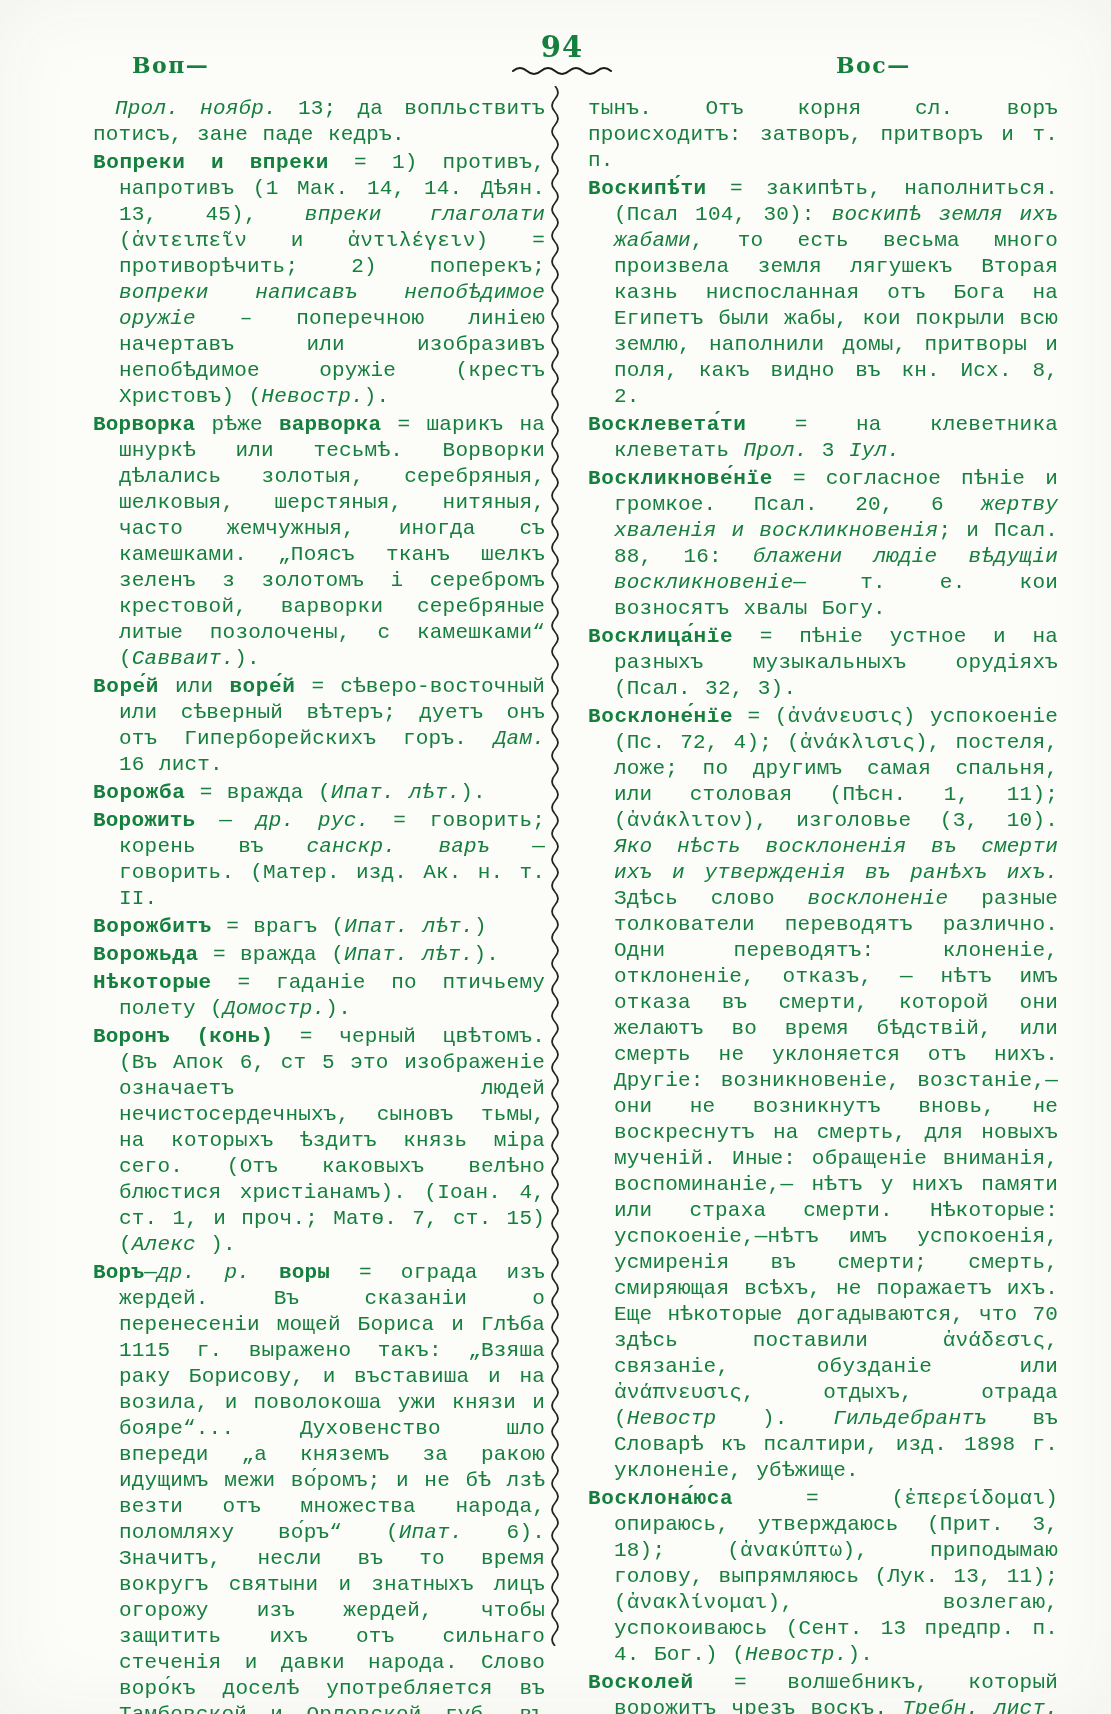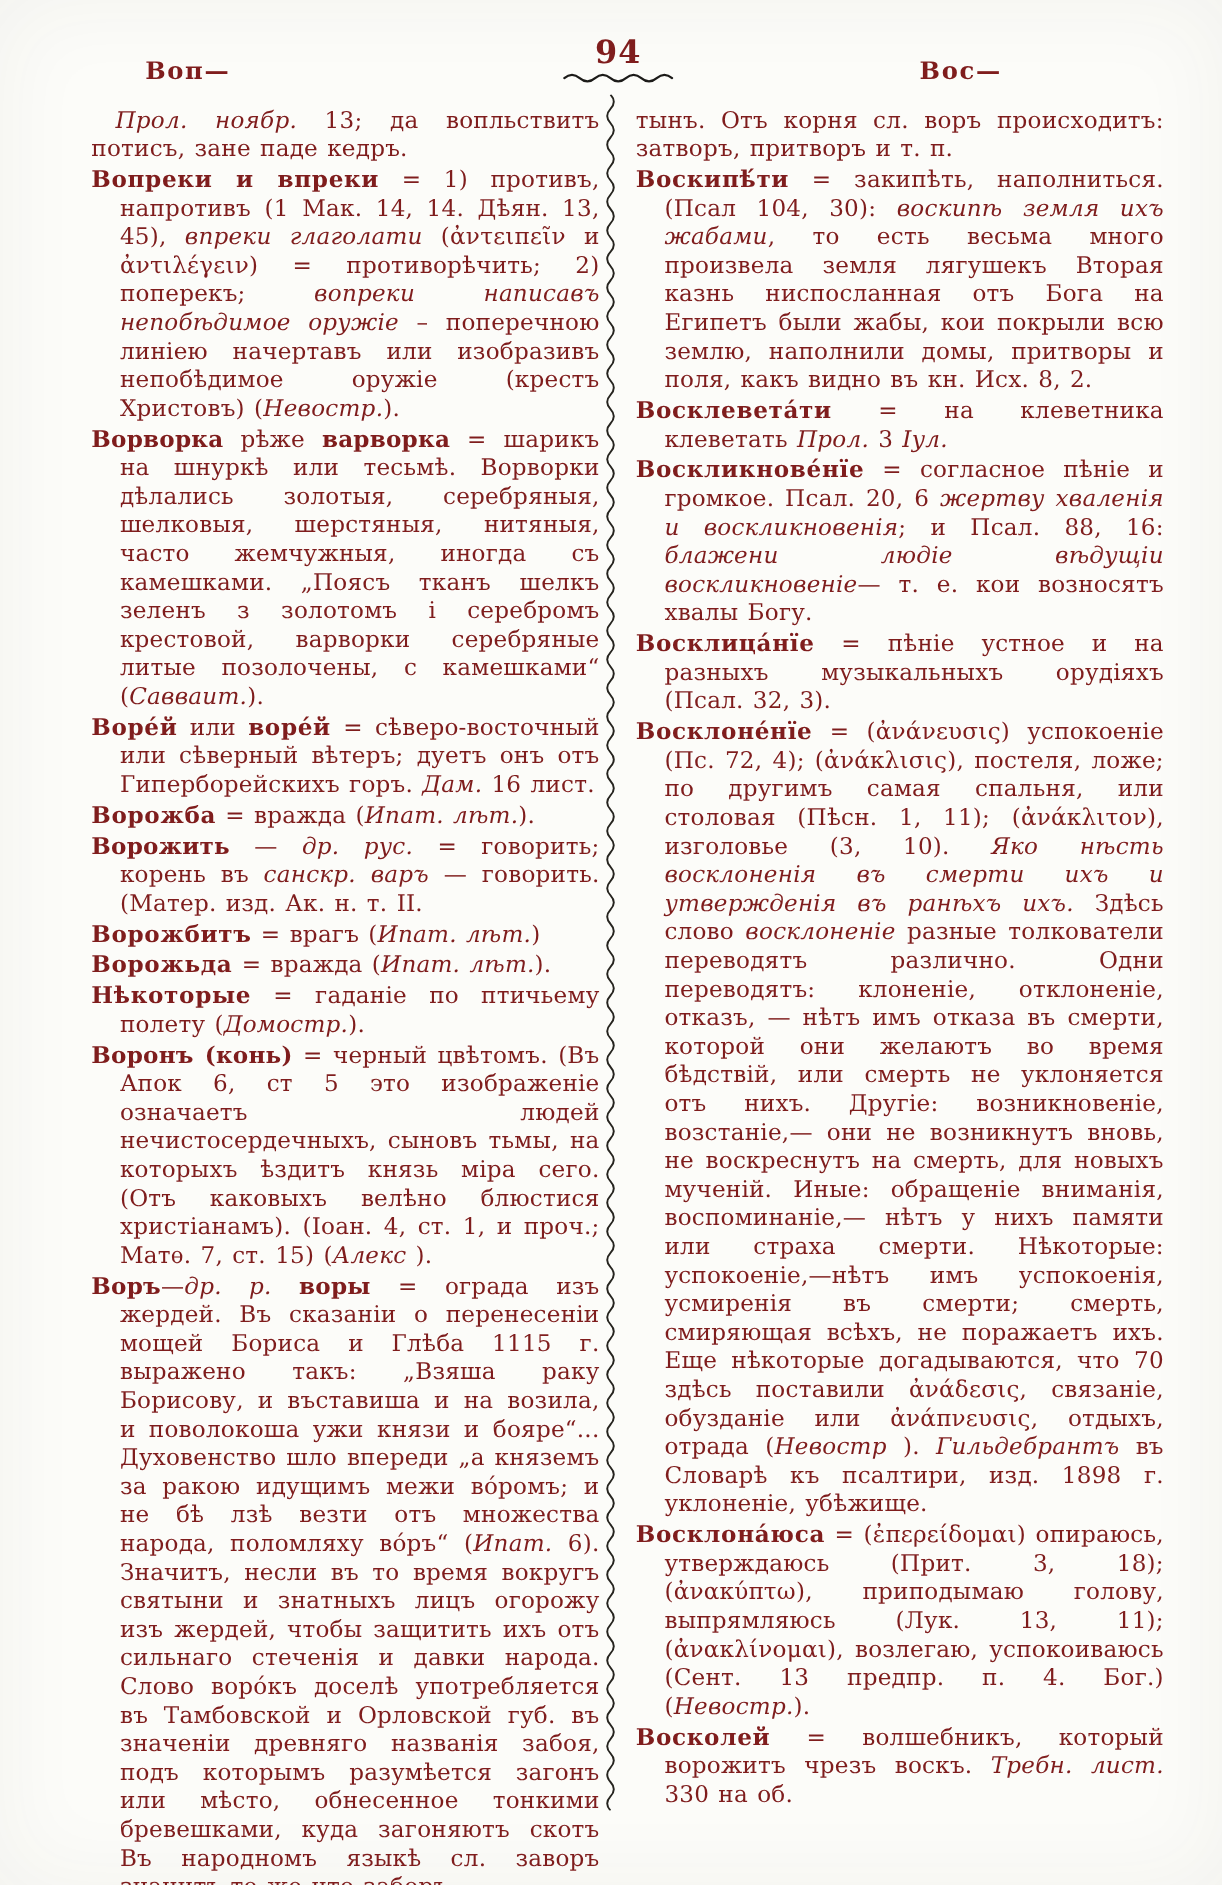--- a/index.html
+++ b/index.html
@@ -2,21 +2,21 @@
 <html><head>
 <meta charset="utf-8">
 <style>
   html,body{margin:0;padding:0;background:#dedcd4;}
   .page{
     position:relative;
     width:1111px;height:1714px;
     background:#fcfcf9;
     overflow:hidden;
     font-family:"DejaVu Serif", serif;
-    color:#7f1d1d;
+    color:#15803d;
     box-shadow:inset 0 0 80px rgba(60,50,30,0.05);
   }
   .pgnum{
     position:absolute;top:30px;left:0;width:1124px;
     text-align:center;
     font-size:29px;font-weight:bold;letter-spacing:1px;
   }
   .flourish{position:absolute;top:63px;left:510px;}
   .rhead{
     position:absolute;top:52px;
@@ -26,21 +26,21 @@
   .rhead-right{left:836px;text-align:right;}
   .col{
     position:absolute;top:94px;
     font-size:21px;line-height:26px;
     letter-spacing:0.2px;word-spacing:1.5px;
     text-align:justify;
   }
   .col-left{left:83px;width:462px;}
   .col-right{left:578px;width:480px;}
   .divider{position:absolute;left:548px;top:86px;}
-  .entry{margin:2px 0 0 0;padding-left:26px;text-indent:-26px;}
+  .entry{margin:2px 0 0 10px;padding-left:26px;text-indent:-26px;font-family:Liberation Mono, monospace;}
   .entry.cont{padding-left:0;text-indent:0;}
   .entry.cont.ind{text-indent:22px;}
   .t-n{}
   .t-i{font-style:italic;}
   .t-b{font-weight:bold;}
   .t-s{font-weight:bold;letter-spacing:0.6px;}
 </style>
 </head>
 <body>
 

